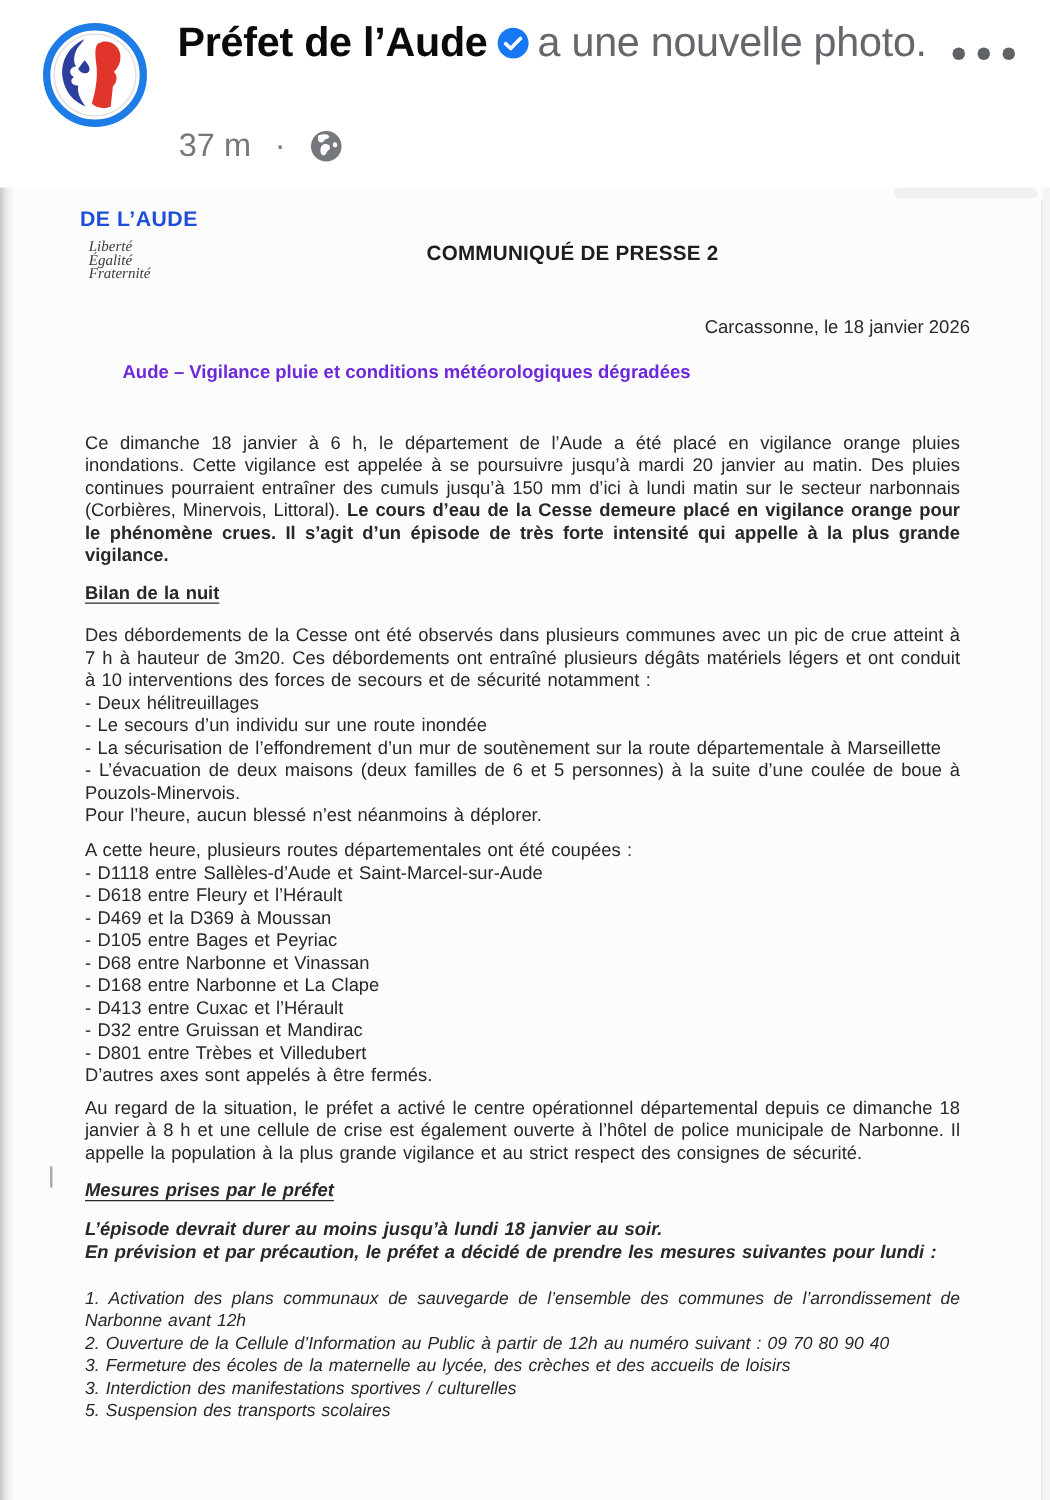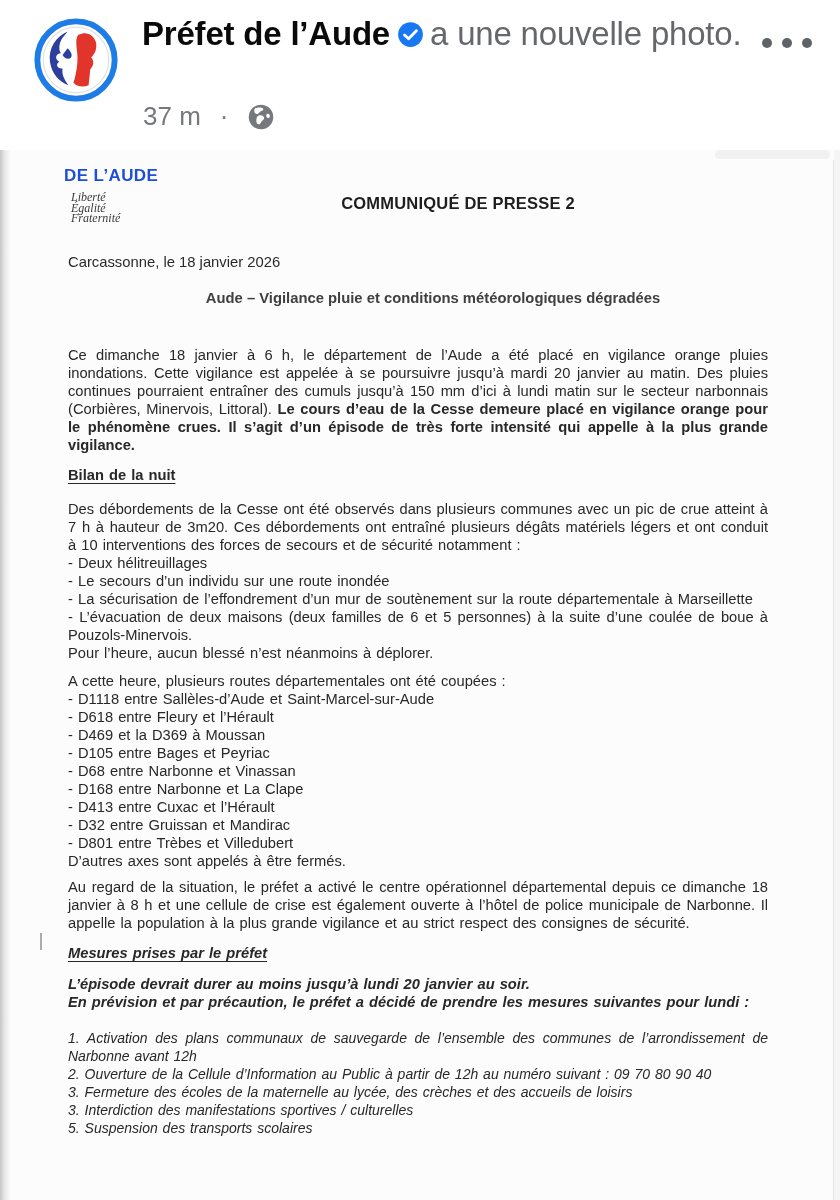--- a/index.html
+++ b/index.html
@@ -31,24 +31,24 @@
   .artifact { position:absolute; left:40px; top:783px; width:2px; height:17px; background:#8a8a8a; opacity:.7; }
 
   .doc { position:absolute; left:68px; top:0; width:700px; color:#262626; }
   .doc-header { position:relative; height:196px; }
   .logo-block { position:absolute; left:-4px; top:16px; }
   .logo-title { font-size:17px; font-weight:700; letter-spacing:.4px; color:#1d4ed8; }
   .logo-motto { margin-top:6px; padding-left:7px; font-family:"Liberation Serif", serif;
                 font-style:italic; font-size:12px; line-height:10.5px; color:#3a3a3a; }
   .communique { position:absolute; left:80px; right:0; top:44px; text-align:center;
                 font-weight:700; font-size:16.5px; letter-spacing:.2px; color:#1e1e1e; }
-  .dateline { position:absolute; left:0; right:-8px; top:104px; 
+  .dateline { position:absolute; left:0; right:-8px; top:104px; text-align:right;
               font-size:14.8px; color:#2a2a2a; }
-  .subject { position:absolute; left:30px; right:0; top:139px; text-align:center;
-             font-weight:700; font-size:14.8px; line-height:19px; color:#404040; }
+  .subject { position:absolute; left:30px; right:0; top:139px; 
+             font-weight:700; font-size:14.8px; line-height:19px; color:#6d28d9; }
 
   .doc-body { font-size:14.7px; line-height:18px; text-align:justify; color:#282828; word-spacing:1px; }
   .doc-body .bold { font-weight:700; }
   .h-section { margin-top:12px; font-weight:700; text-align:left;
                text-decoration:underline; text-underline-offset:3px; }
   .p-bilan { margin-top:16px; }
   .roads-block { margin-top:10px; }
   .p-closing { margin-top:8px; }
   .h-mesures { margin-top:12px; font-weight:700; font-style:italic;
                text-decoration:underline; text-underline-offset:3px; }
@@ -147,21 +147,21 @@
         <div>- D32 entre Gruissan et Mandirac</div>
         <div>- D801 entre Trèbes et Villedubert</div>
         <div>D’autres axes sont appelés à être fermés.</div>
       </div>
 
       <div class="p-closing">Au regard de la situation, le préfet a activé le centre opérationnel départemental depuis ce dimanche 18 janvier à 8 h et une cellule de crise est également ouverte à l’hôtel de police municipale de Narbonne. Il appelle la population à la plus grande vigilance et au strict respect des consignes de sécurité.</div>
 
       <div class="h-mesures">Mesures prises par le préfet</div>
 
       <div class="mesures-intro">
-        <div>L’épisode devrait durer au moins jusqu’à lundi 20 janvier au soir.</div>
+        <div>L’épisode devrait durer au moins jusqu’à lundi 18 janvier au soir.</div>
         <div>En prévision et par précaution, le préfet a décidé de prendre les mesures suivantes pour lundi :</div>
       </div>
 
       <div class="measures">
         <div>1. Activation des plans communaux de sauvegarde de l’ensemble des communes de l’arrondissement de Narbonne avant 12h</div>
         <div>2. Ouverture de la Cellule d’Information au Public à partir de 12h au numéro suivant : 09 70 80 90 40</div>
         <div>3. Fermeture des écoles de la maternelle au lycée, des crèches et des accueils de loisirs</div>
         <div>3. Interdiction des manifestations sportives / culturelles</div>
         <div>5. Suspension des transports scolaires</div>
       </div>

